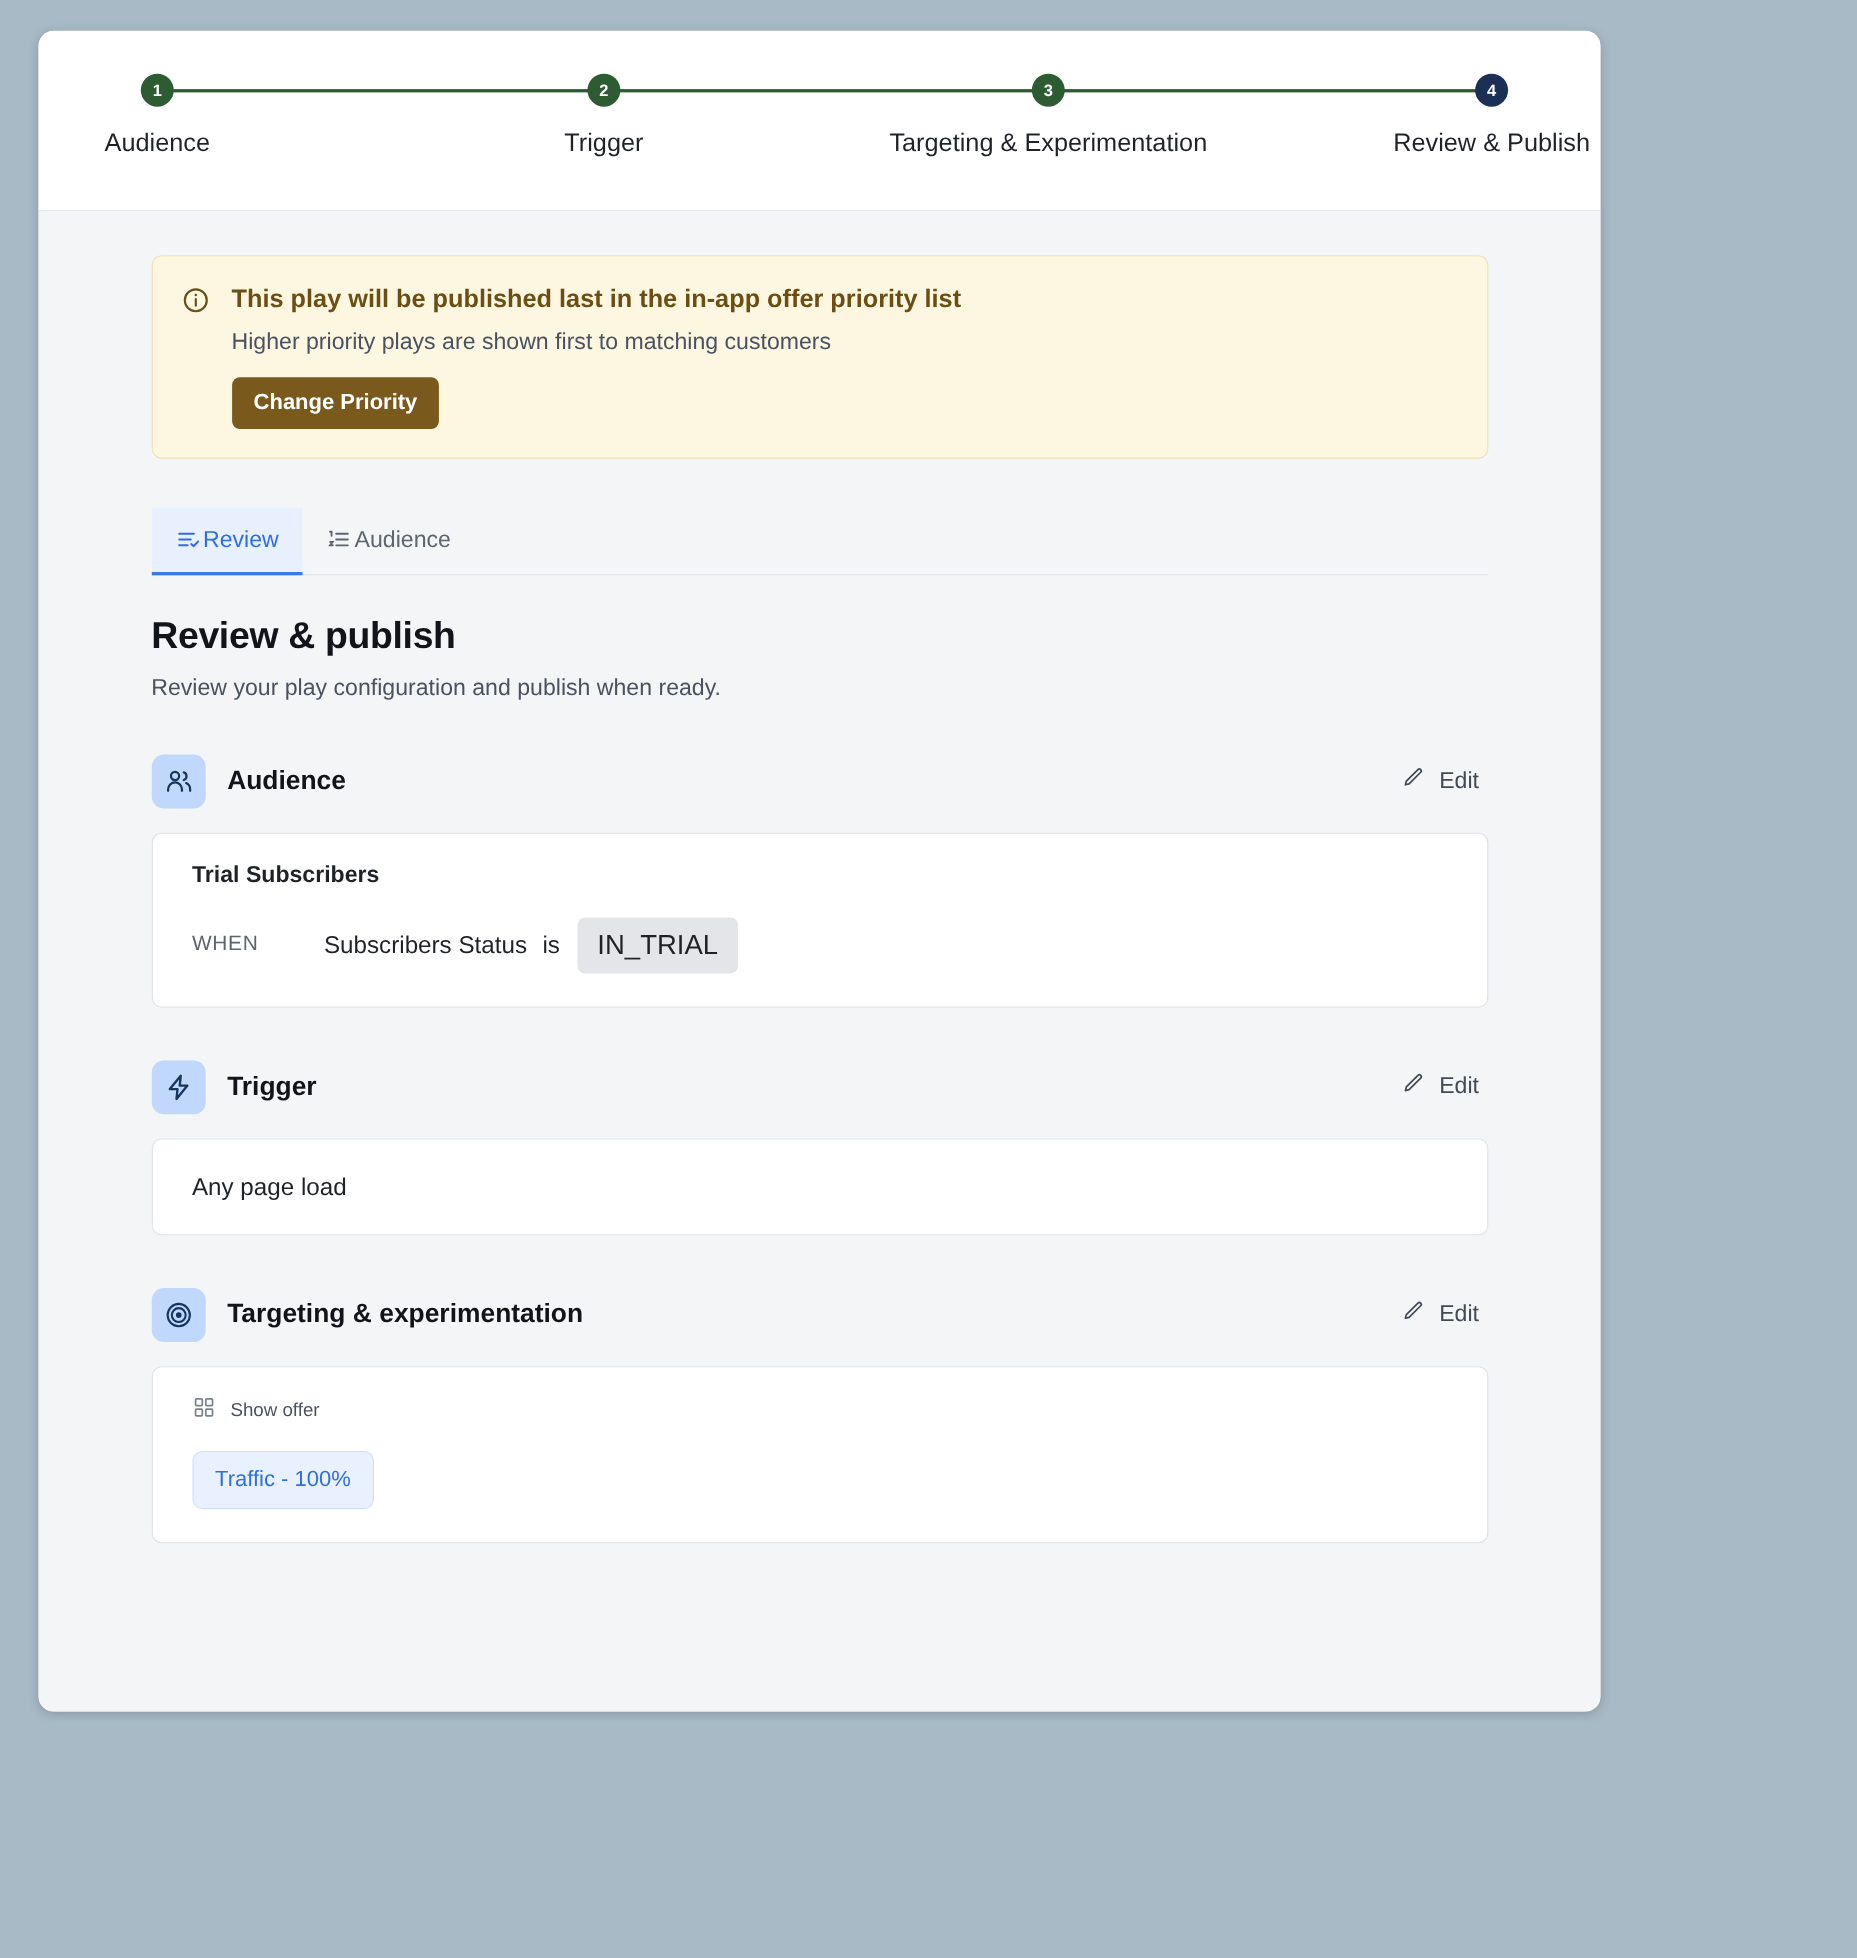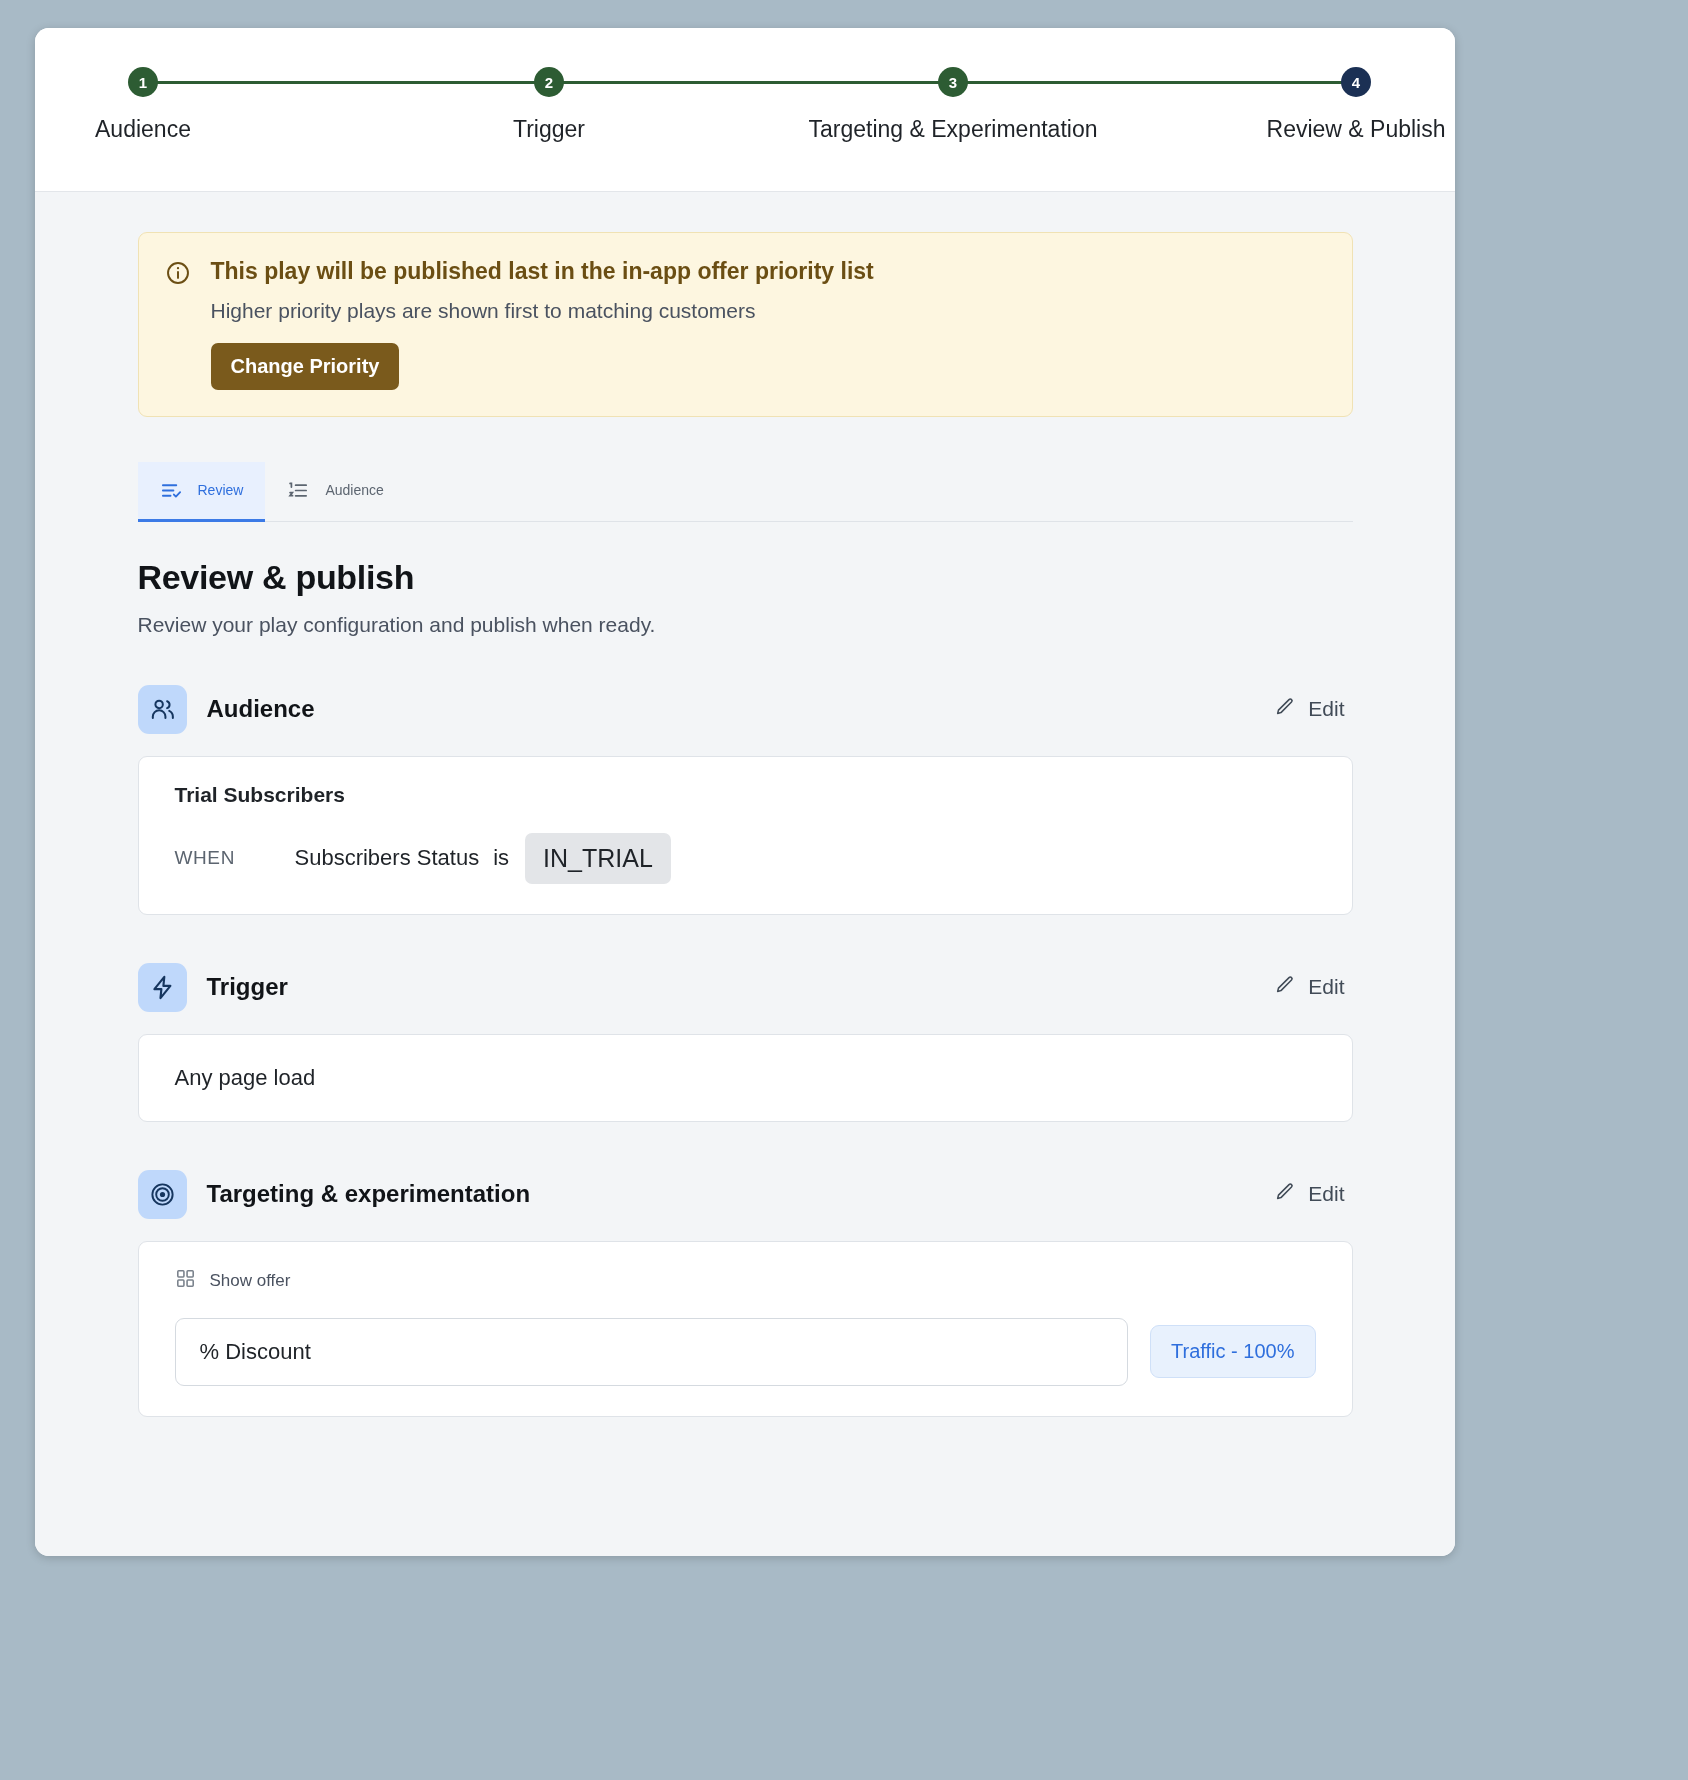--- a/index.html
+++ b/index.html
@@ -120,23 +120,23 @@
   
   .tabs {
     margin-top: 45px;
     display: flex;
     align-items: stretch;
     border-bottom: 1px solid #dfe3e8;
   }
   .tab {
     display: flex;
     align-items: center;
-    gap: 15px;
+    gap: 2px;
     padding: 17px 22px;
-    font-size: 14px;
+    font-size: 21px;
     color: #5c6570;
     cursor: pointer;
     border-bottom: 3px solid transparent;
     margin-bottom: -1px;
   }
   .tab.active {
     background: #e8f0fe;
     color: #2f6fdd;
     border-bottom-color: #3b7ae6;
   }
@@ -428,21 +428,20 @@
               <svg width="21" height="21" viewBox="0 0 24 24" fill="none" stroke="#7a828c" stroke-width="1.8">
                 <rect x="3.2" y="3.2" width="7" height="7" rx="1"></rect>
                 <rect x="13.8" y="3.2" width="7" height="7" rx="1"></rect>
                 <rect x="3.2" y="13.8" width="7" height="7" rx="1"></rect>
                 <rect x="13.8" y="13.8" width="7" height="7" rx="1"></rect>
               </svg>
             </span>
             <span>Show offer</span>
           </div>
           <div class="offer-row">
-            <div class="offer-input">% Discount</div>
             <div class="traffic-badge">Traffic - 100%</div>
           </div>
         </div>
       </div>
 
     </div>
   </div>
 </div>
 
 </body></html>

